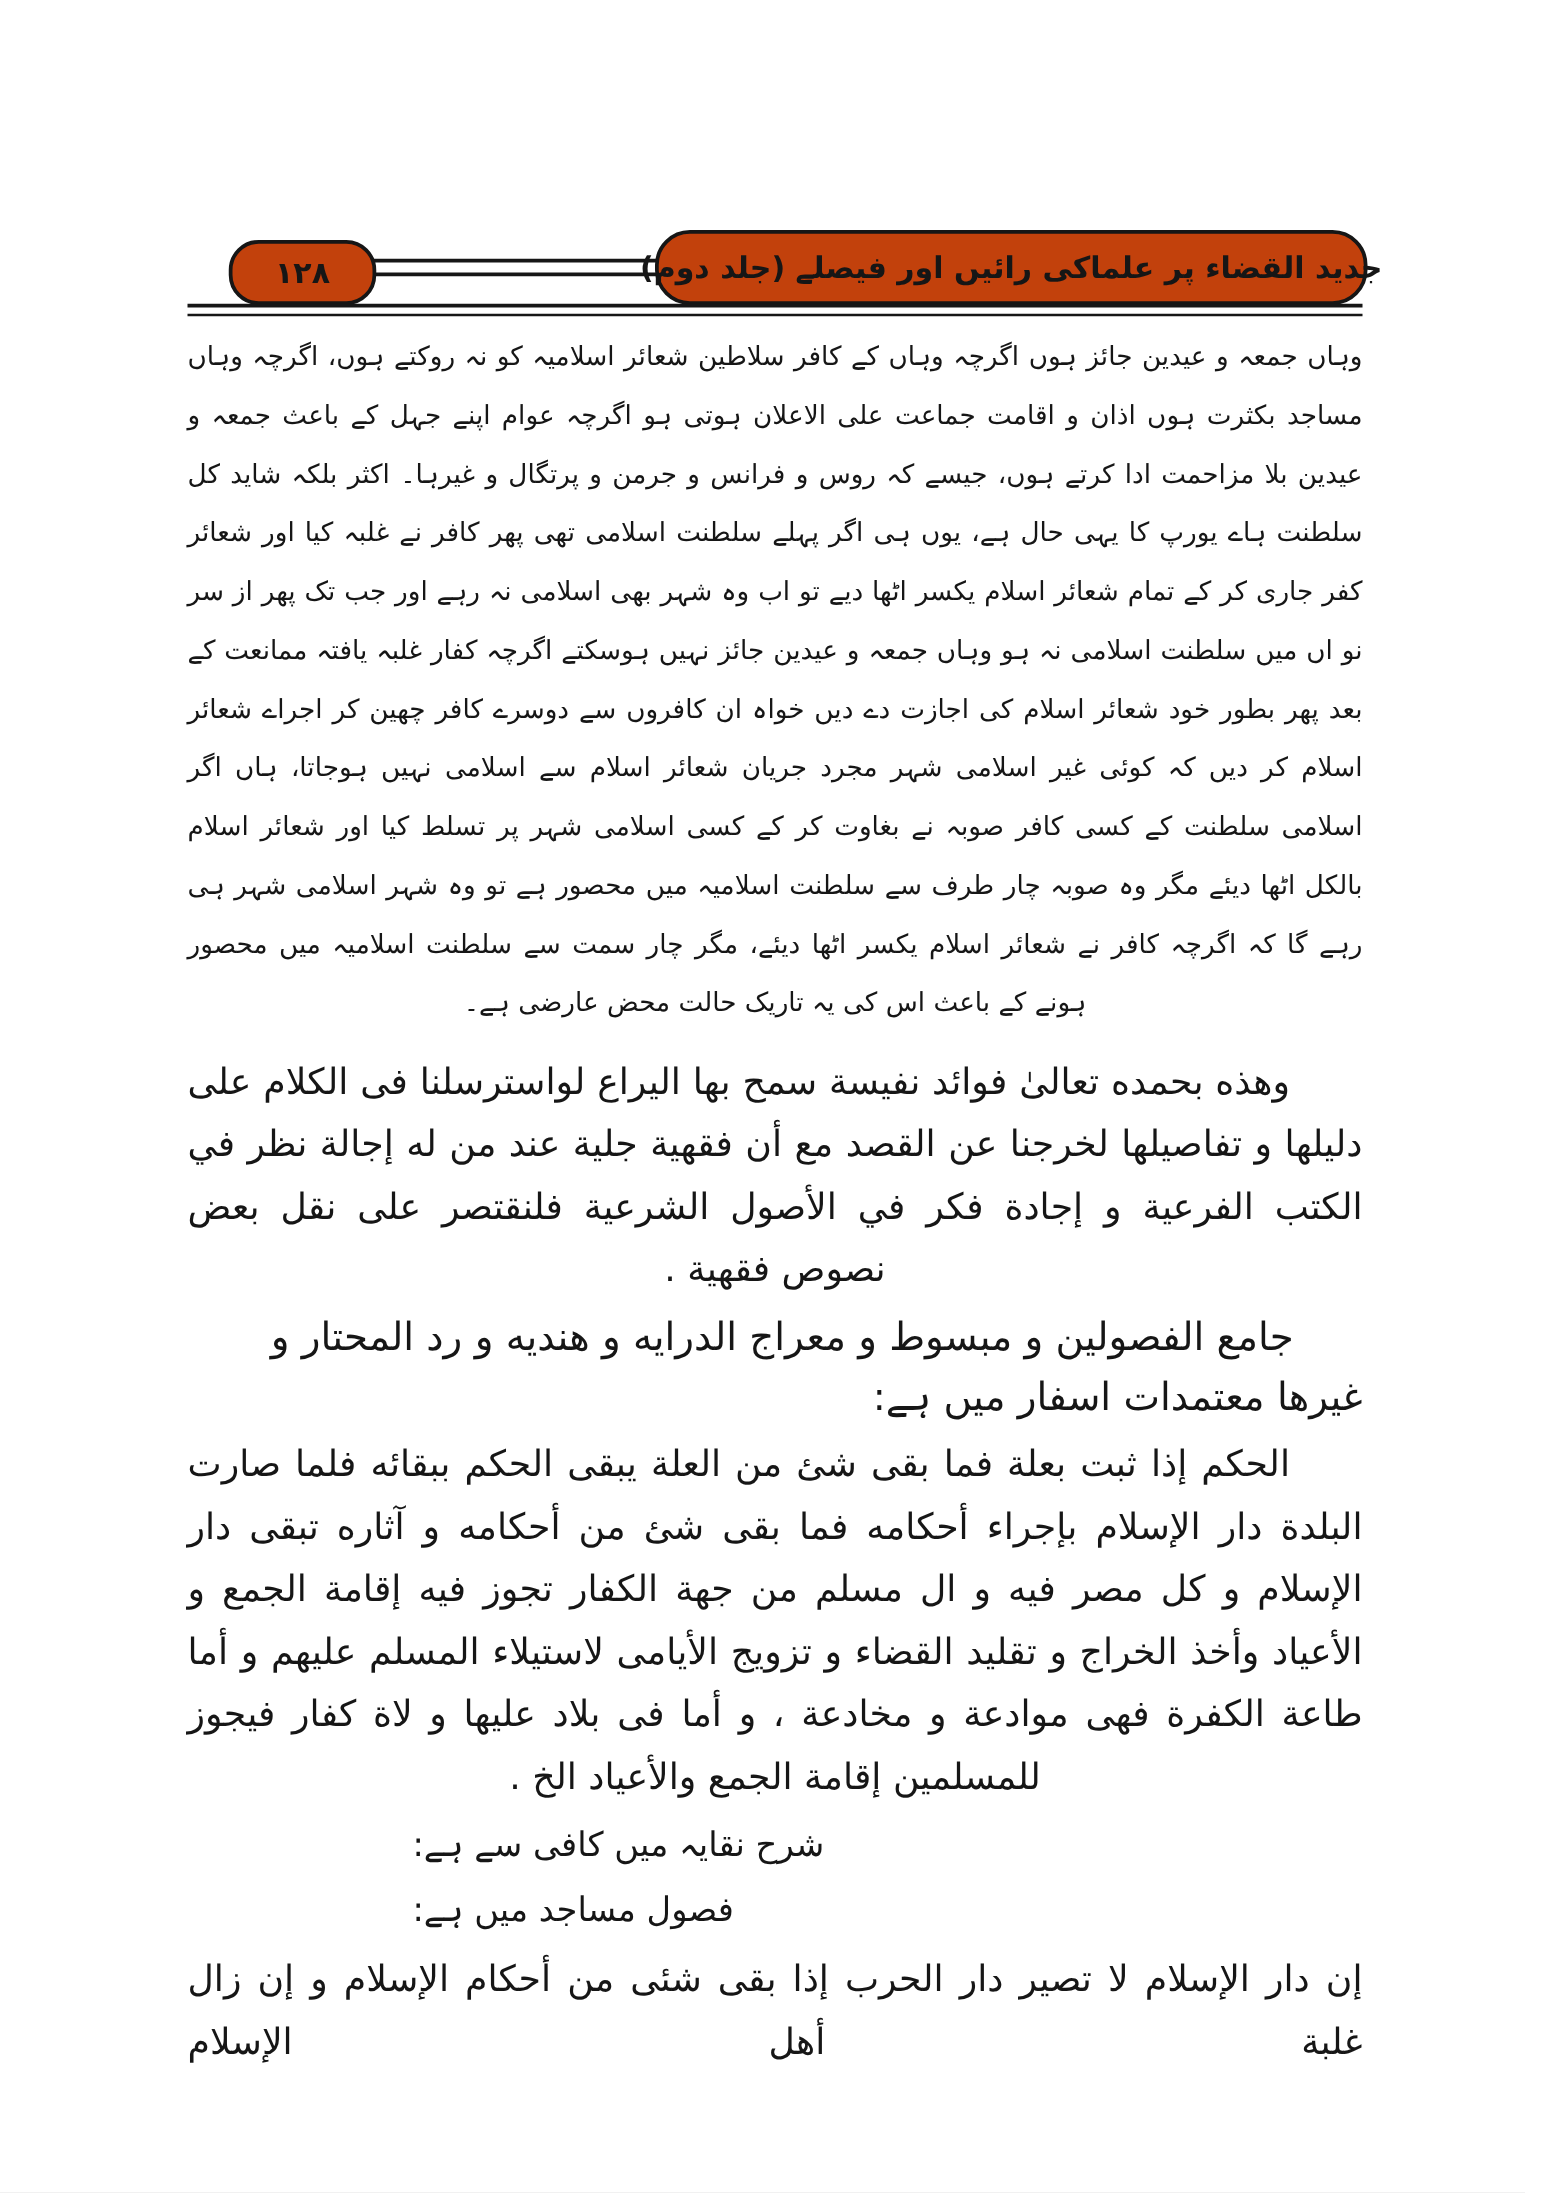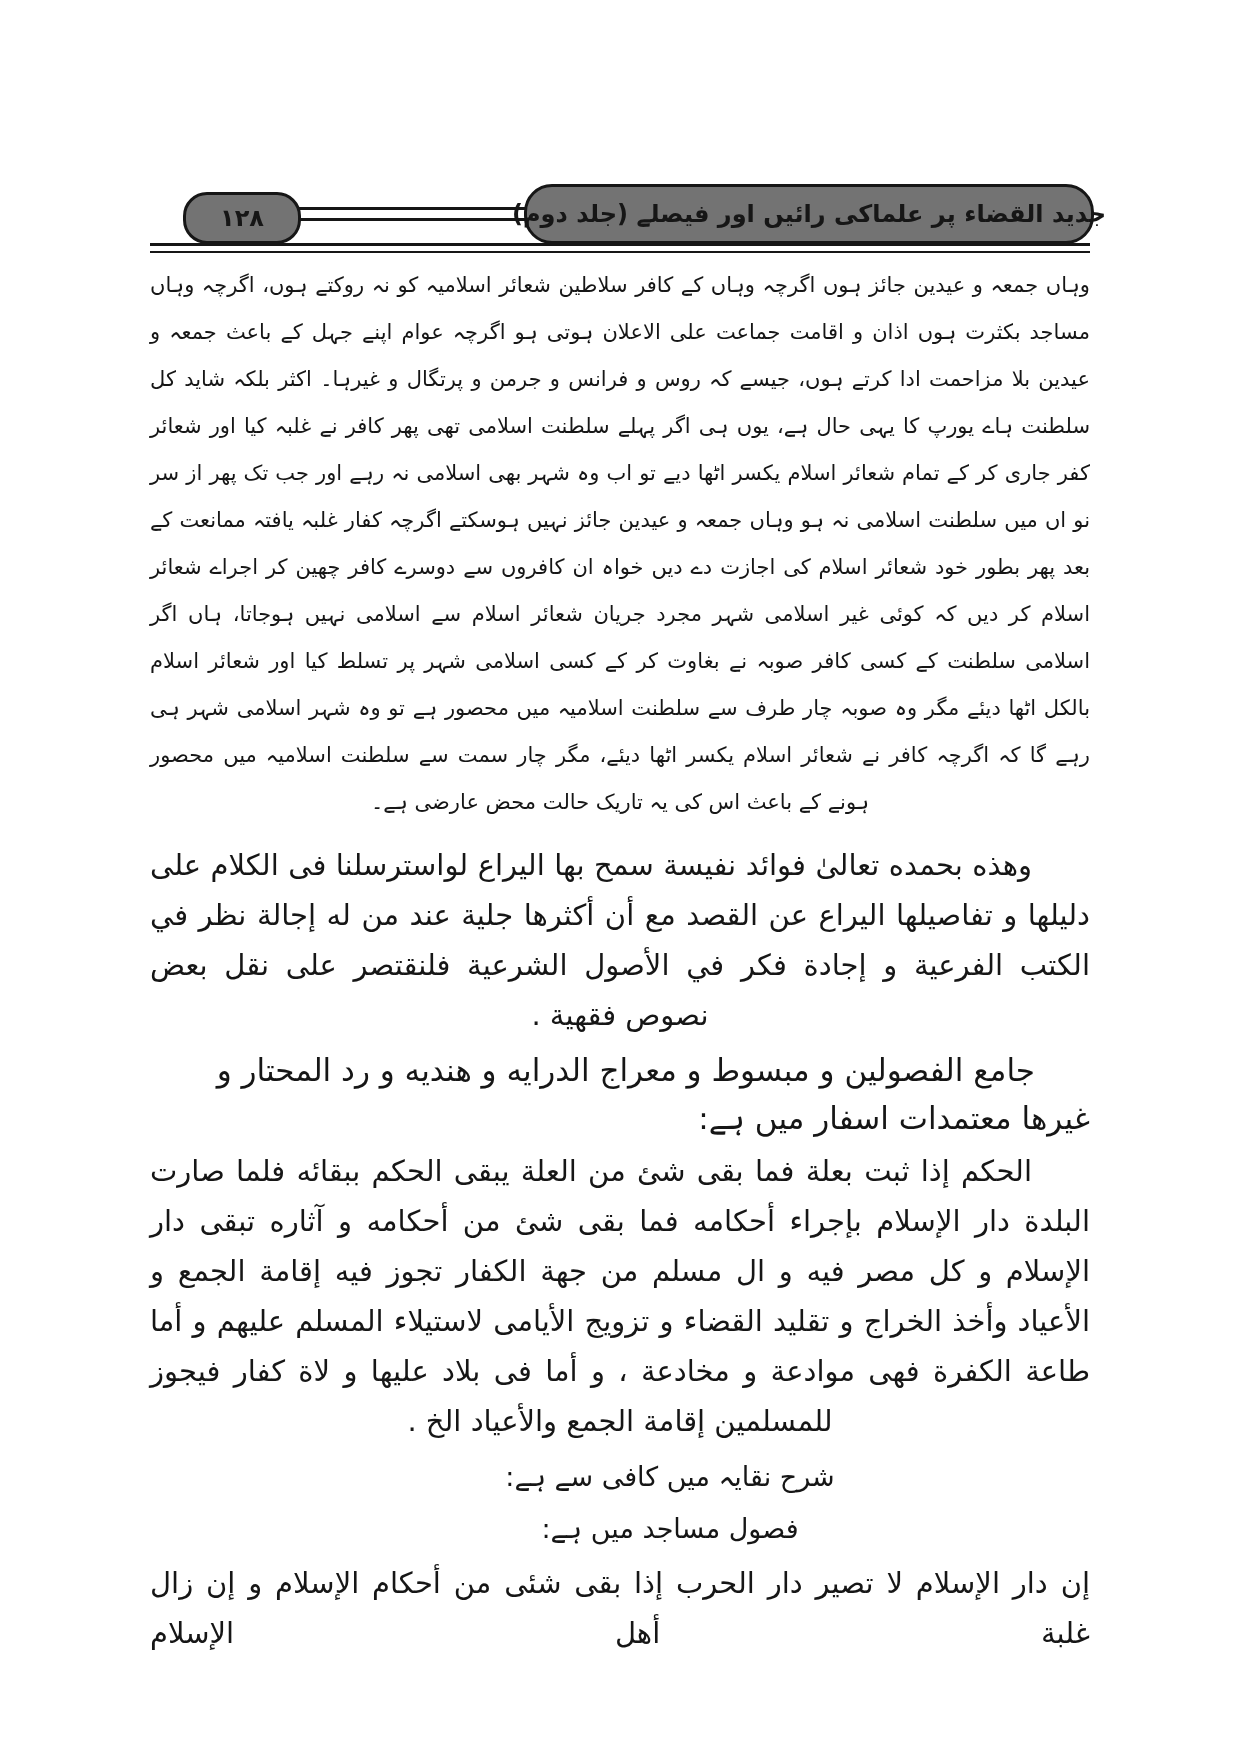--- a/index.html
+++ b/index.html
@@ -15,21 +15,21 @@
   }
   
   .connector{
     position:absolute;top:207px;left:245px;right:168px;
     height:8px;
     border-top:3px solid #161616;
     border-bottom:3px solid #161616;
   }
   .pill{
     position:absolute;
-    background:#737373;
+    background:#c2410c;
     border:3px solid #161616;
     display:flex;align-items:center;justify-content:center;
   }
   .page-pill{
     top:192px;left:183px;
     width:112px;height:46px;
     border-radius:24px;
     font-size:24px;font-weight:bold;
     letter-spacing:2px;
   }
@@ -71,21 +71,21 @@
   .lead-line{
     font-size:31px;
     line-height:48px;
     text-align:right;
     text-indent:55px;
     margin:2px 0;
   }
   .connector-line{
     font-size:27px;
     line-height:50px;
-    text-align:center;
+    text-align:left;
     padding-left:180px;
     padding-right:80px;
     margin:2px 0;
   }
   .arabic-single{
     font-size:29px;
     line-height:52px;
     text-align:right;
     padding-right:90px;
     margin:2px 0;
@@ -103,21 +103,21 @@
     </div>
     <div class="pill title-pill">
       <span>جدید القضاء پر علماکی رائیں اور فیصلے (جلد دوم)</span>
     </div>
     <div class="double-rule"></div>
   </div>
 
   <div class="body">
     <p class="para-urdu">وہاں جمعہ و عیدین جائز ہوں اگرچہ وہاں کے کافر سلاطین شعائر اسلامیہ کو نہ روکتے ہوں، اگرچہ وہاں مساجد بکثرت ہوں اذان و اقامت جماعت علی الاعلان ہوتی ہو اگرچہ عوام اپنے جہل کے باعث جمعہ و عیدین بلا مزاحمت ادا کرتے ہوں، جیسے کہ روس و فرانس و جرمن و پرتگال و غیرہا۔ اکثر بلکہ شاید کل سلطنت ہاے یورپ کا یہی حال ہے، یوں ہی اگر پہلے سلطنت اسلامی تھی پھر کافر نے غلبہ کیا اور شعائر کفر جاری کر کے تمام شعائر اسلام یکسر اٹھا دیے تو اب وہ شہر بھی اسلامی نہ رہے اور جب تک پھر از سر نو اں میں سلطنت اسلامی نہ ہو وہاں جمعہ و عیدین جائز نہیں ہوسکتے اگرچہ کفار غلبہ یافتہ ممانعت کے بعد پھر بطور خود شعائر اسلام کی اجازت دے دیں خواہ ان کافروں سے دوسرے کافر چھین کر اجراے شعائر اسلام کر دیں کہ کوئی غیر اسلامی شہر مجرد جریان شعائر اسلام سے اسلامی نہیں ہوجاتا، ہاں اگر اسلامی سلطنت کے کسی کافر صوبہ نے بغاوت کر کے کسی اسلامی شہر پر تسلط کیا اور شعائر اسلام بالکل اٹھا دیئے مگر وہ صوبہ چار طرف سے سلطنت اسلامیہ میں محصور ہے تو وہ شہر اسلامی شہر ہی رہے گا کہ اگرچہ کافر نے شعائر اسلام یکسر اٹھا دیئے، مگر چار سمت سے سلطنت اسلامیہ میں محصور ہونے کے باعث اس کی یہ تاریک حالت محض عارضی ہے۔</p>
 
-    <p class="para-arabic">وهذه بحمده تعالىٰ فوائد نفيسة سمح بها اليراع لواسترسلنا فى الكلام على دليلها و تفاصيلها اليراع عن القصد مع أن أكثرها جلية عند من له إجالة نظر في الكتب الفرعية و إجادة فكر في الأصول الشرعية فلنقتصر على نقل بعض نصوص فقهية .</p>
+    <p class="para-arabic">وهذه بحمده تعالىٰ فوائد نفيسة سمح بها اليراع لواسترسلنا فى الكلام على دليلها و تفاصيلها لخرجنا عن القصد مع أن فقهية جلية عند من له إجالة نظر في الكتب الفرعية و إجادة فكر في الأصول الشرعية فلنقتصر على نقل بعض نصوص فقهية .</p>
 
     <p class="lead-line">جامع الفصولين و مبسوط و معراج الدرايه و هنديه و رد المحتار و غيرها معتمدات اسفار میں ہے:</p>
 
     <p class="para-arabic">الحكم إذا ثبت بعلة فما بقى شئ من العلة يبقى الحكم ببقائه فلما صارت البلدة دار الإسلام بإجراء أحكامه فما بقى شئ من أحكامه و آثاره تبقى دار الإسلام و كل مصر فيه و ال مسلم من جهة الكفار تجوز فيه إقامة الجمع و الأعياد وأخذ الخراج و تقليد القضاء و تزويج الأيامى لاستيلاء المسلم عليهم و أما طاعة الكفرة فهى موادعة و مخادعة ، و أما فى بلاد عليها و لاة كفار فيجوز للمسلمين إقامة الجمع والأعياد الخ .</p>
 
     <p class="connector-line">شرح نقایہ میں کافی سے ہے:</p>
 
 
     <p class="connector-line">فصول مساجد میں ہے:</p>
 

